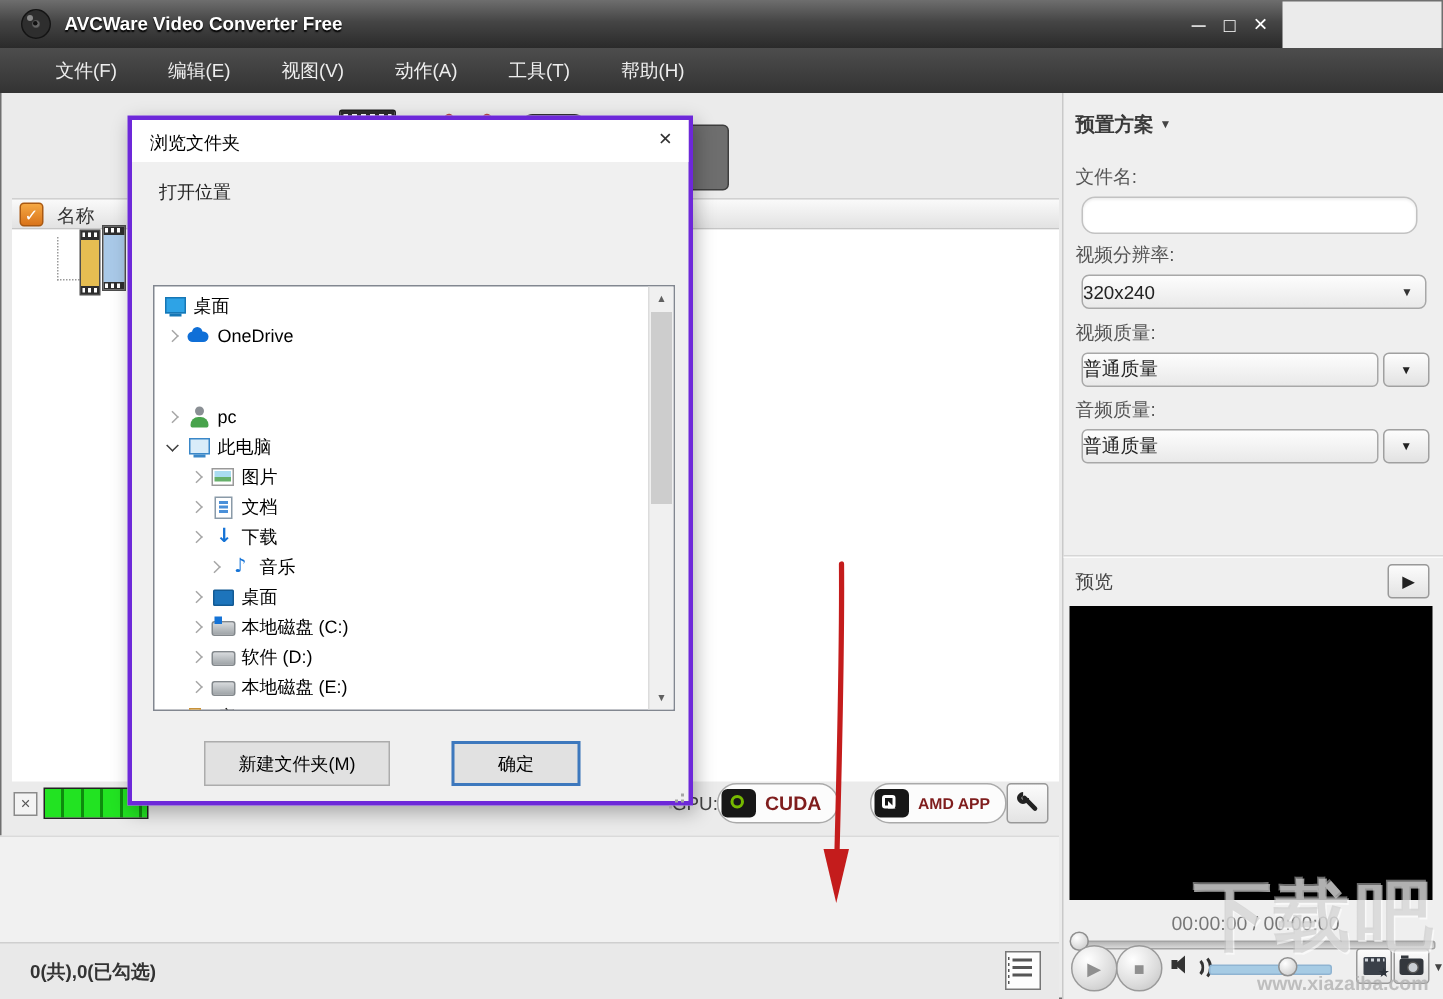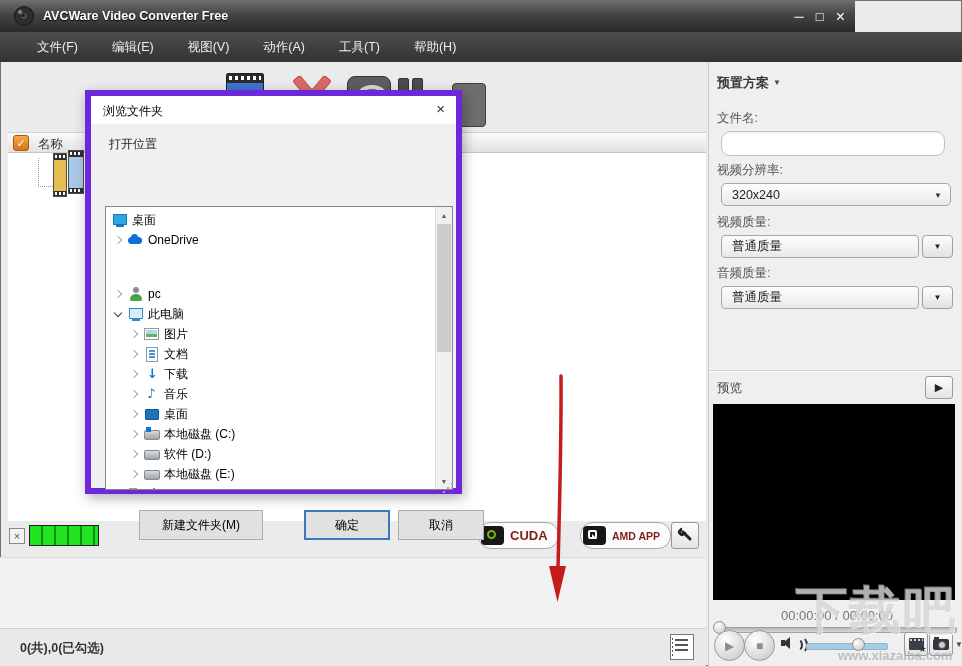--- a/index.html
+++ b/index.html
@@ -14,21 +14,21 @@
   .reel::after{content:"";position:absolute;left:3px;top:3px;width:4px;height:4px;border-radius:50%;background:#888;}
   .title-text{color:#fff;font-size:12.5px;font-weight:bold;margin-left:9px;text-shadow:0 1px 1px #000;}
   .winbtns{position:absolute;right:10px;top:0;height:32px;display:flex;align-items:center;gap:12px;color:#fff;}
   .winbtn{font-size:13px;line-height:13px;cursor:default;}
   
   .menubar{position:absolute;left:0;top:32px;width:962px;height:30px;
     background:linear-gradient(#4d4d4d,#333);display:flex;align-items:center;padding-left:20px;box-sizing:border-box;}
   .menu-item{color:#eee;font-size:12.5px;padding:0 17px;line-height:30px;}
   
   .combo{position:absolute;background:linear-gradient(#fdfdfd,#e9e9e9);border:1px solid #a8a8a8;border-radius:4px;
-    font-size:12.5px;color:#222;display:flex;align-items:center;padding:0 10px;box-sizing:border-box;white-space:nowrap;}
+    font-size:12.5px;color:#222;display:flex;align-items:center;padding:0 0;box-sizing:border-box;white-space:nowrap;}
   .caret{position:absolute;right:8px;top:50%;transform:translateY(-50%);font-size:8px;color:#333;}
   .btn3d{position:absolute;background:linear-gradient(#fdfdfd,#e2e2e2);border:1px solid #a0a0a0;border-radius:4px;
     font-size:12.5px;color:#222;display:flex;align-items:center;justify-content:center;box-sizing:border-box;}
   .lbl{position:absolute;font-size:12.5px;color:#3c3c3c;white-space:nowrap;}
   
   .rpanel{position:absolute;left:708px;top:62px;width:256px;height:604px;background:#efefef;border-left:1px solid #c9c9c9;box-sizing:border-box;}
   .rp-head{position:absolute;left:8px;top:12px;font-size:13px;font-weight:bold;color:#3a3a3a;}
   .rp-head .hc{font-size:8px;margin-left:4px;vertical-align:2px;color:#444;}
   .inputbox{position:absolute;background:#fff;border:1px solid #c2c2c2;border-radius:9px;box-shadow:inset 0 1px 2px rgba(0,0,0,.08);}
   .divider{position:absolute;left:0;width:256px;height:1px;background:#d6d6d6;border-bottom:1px solid #fbfbfb;}
@@ -98,21 +98,21 @@
   .tb-x{position:absolute;left:292px;top:72px;width:36px;height:48px;}
   .tb-x::before,.tb-x::after{content:"";position:absolute;left:15px;top:0;width:8px;height:48px;background:#dd6a6a;border-radius:3px;border:1px solid #b84848;}
   .tb-x::before{transform:rotate(40deg);} .tb-x::after{transform:rotate(-40deg);}
   .tb-conv{position:absolute;left:347px;top:76px;width:42px;height:46px;background:#5d5d5d;border:1px solid #333;border-radius:8px;}
   .tb-conv::before{content:"";position:absolute;left:6px;top:8px;width:28px;height:26px;border:4px solid #d8d8d8;border-radius:50%;border-bottom-color:transparent;}
   .tb-pause{position:absolute;left:398px;top:78px;width:26px;height:44px;}
   .tb-pause::before,.tb-pause::after{content:"";position:absolute;top:0;width:9px;height:44px;background:#4c4c4c;border-radius:2px;border:1px solid #333;}
   .tb-pause::before{left:0;} .tb-pause::after{left:14px;}
   .tb-panel{position:absolute;left:452px;top:83px;width:32px;height:42px;background:#6e6e6e;border:1px solid #3e3e3e;border-radius:4px;}
   
-  .dialog{position:absolute;left:85px;top:90px;width:377px;height:404px;background:#f0f0f0;border:6px solid #6d28d9;
+  .dialog{position:absolute;left:85px;top:77px;width:377px;height:460px;background:#f0f0f0;border:3px solid #6d28d9;
     box-shadow:2px 4px 12px rgba(0,0,0,.3);z-index:30;box-sizing:border-box;}
   .dlg-title{position:absolute;left:0;top:0;width:100%;height:28px;background:#fff;}
   .dlg-title-text{position:absolute;left:12px;top:7px;font-size:12px;color:#000;}
   .dlg-close{position:absolute;right:11px;top:4px;font-size:15px;color:#333;}
   .treebox{position:absolute;left:14px;top:110px;width:348px;height:284px;background:#fff;border:1px solid #828790;box-sizing:border-box;overflow:hidden;}
   .trow{display:flex;align-items:center;height:20px;font-size:12px;color:#000;box-sizing:border-box;}
   .chev{width:16px;height:14px;position:relative;flex:0 0 16px;}
   .chev-c::before{content:"";position:absolute;top:4px;left:5px;width:5px;height:5px;border-top:1.5px solid #a6a6a6;border-right:1.5px solid #a6a6a6;transform:rotate(45deg);}
   .chev-e::before{content:"";position:absolute;top:3px;left:5px;width:5px;height:5px;border-top:1.5px solid #3c3c3c;border-right:1.5px solid #3c3c3c;transform:rotate(135deg);}
   .selwrap{display:inline-flex;align-items:center;padding:1px 4px 1px 0;}
@@ -349,21 +349,21 @@
               <span class="tlabel">文档</span>
             </span>
           </div>
           <div class="trow" style="padding-left: 20px;">
             <span class="chev chev-c"></span>
             <span class="selwrap">
               <span class="ticon ti-downloads"></span>
               <span class="tlabel">下载</span>
             </span>
           </div>
-          <div class="trow" style="padding-left: 20px;">
+          <div class="trow" style="padding-left: 32px;">
             <span class="chev chev-c"></span>
             <span class="selwrap">
               <span class="ticon ti-music"></span>
               <span class="tlabel">音乐</span>
             </span>
           </div>
           <div class="trow" style="padding-left: 20px;">
             <span class="chev chev-c"></span>
             <span class="selwrap">
               <span class="ticon ti-desktop2"></span>
@@ -401,21 +401,20 @@
         </div>
       <div class="sbar">
         <div class="sb-arrow" style="top:0;">▲</div>
         <div class="sb-thumb"></div>
         <div class="sb-arrow" style="bottom:0;">▼</div>
       </div>
     </div>
 
     <div class="dlg-btn" style="left:14px;top:414px;width:124px;">新建文件夹(M)</div>
     <div class="dlg-btn ok" style="left:179px;top:414px;width:86px;">确定</div>
-    <div class="dlg-btn" style="left:273px;top:414px;width:86px;">取消</div>
     <div class="grip"></div>
   </div>
 
   <svg class="arrow-svg" width="40" height="246" viewBox="0 0 40 246">
     <path d="M21 8 C21.5 70, 19.5 140, 18 200" stroke="#c41c1c" stroke-width="3.5" fill="none" stroke-linecap="round"></path>
     <polygon points="17.5,234 9,198 26,198" fill="#c41c1c"></polygon>
   </svg>
 
 </div>
 

